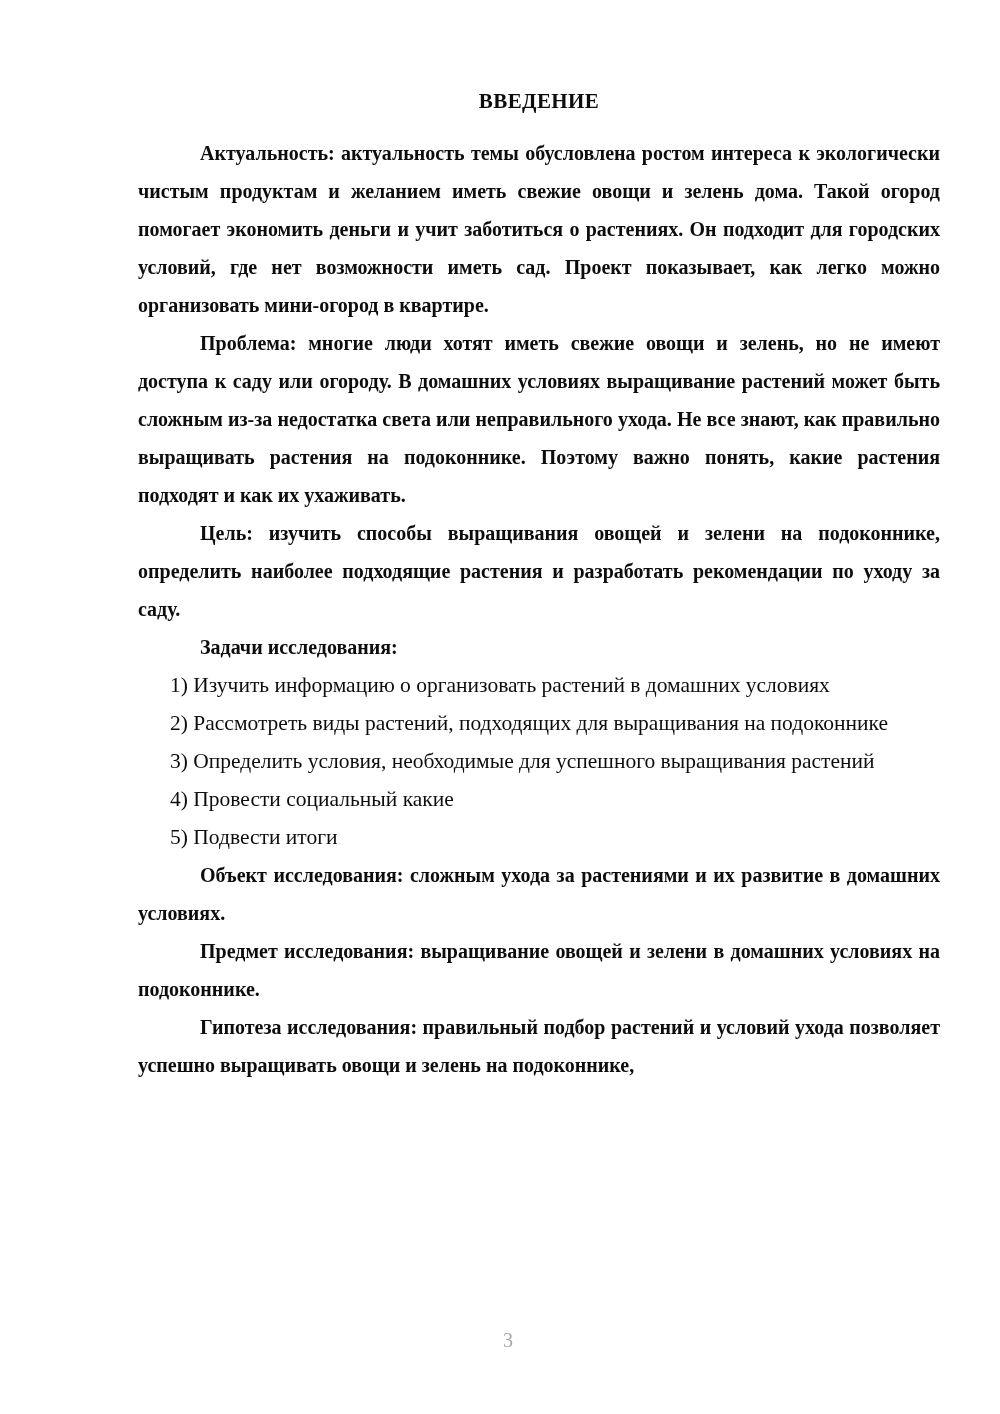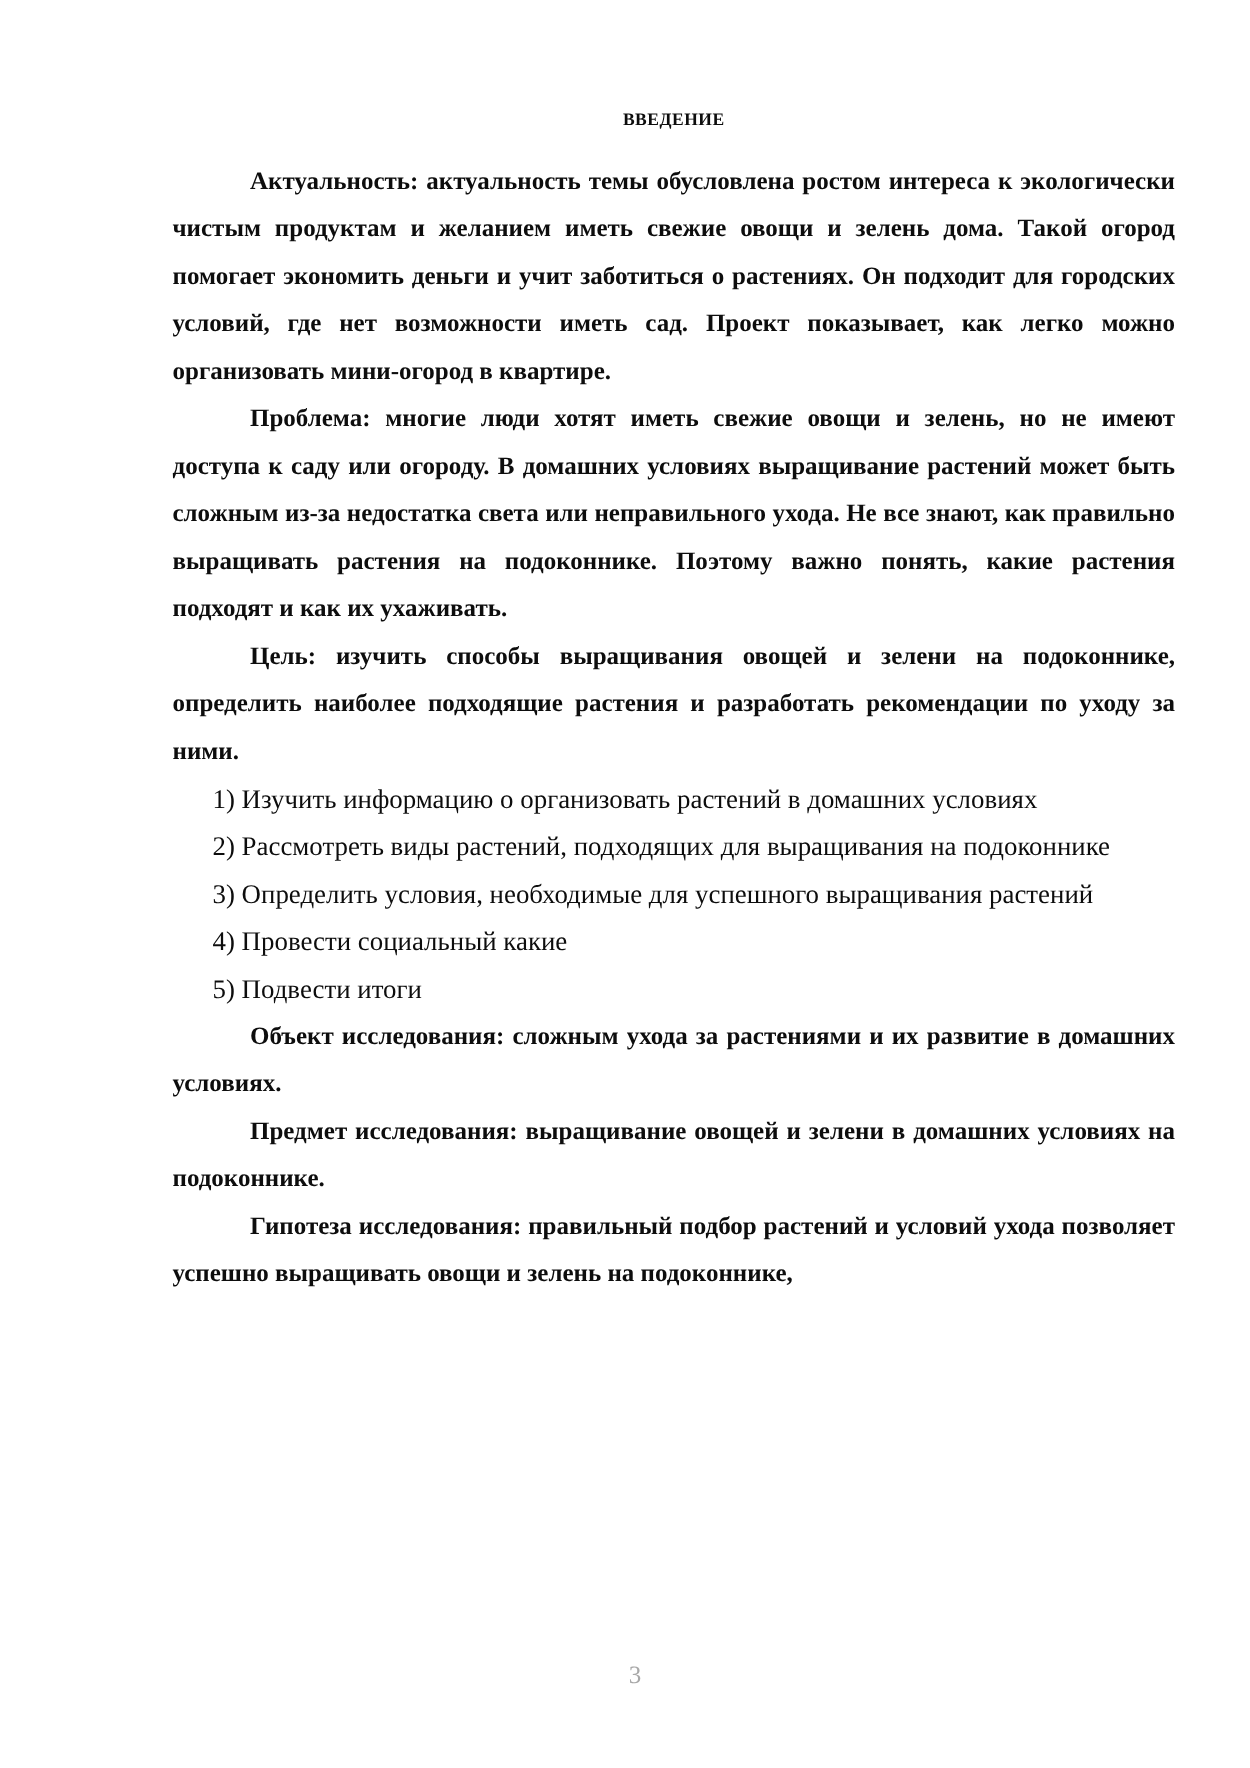--- a/index.html
+++ b/index.html
@@ -21,21 +21,21 @@
     box-sizing: border-box;
     overflow: hidden;
   }
   .content {
     position: absolute;
     left: 138px;
     top: 88px;
     width: 802px;
   }
   .doc-title {
-    font-size: 14px;
+    font-size: 21px;
     font-weight: bold;
     text-align: center;
     letter-spacing: 0.4px;
     margin: 0 0 20px 0;
     line-height: 1.25;
   }
   .para {
     font-size: 20px;
     line-height: 38px;
     text-align: justify;
@@ -80,22 +80,23 @@
 <div class="page">
 
   <div class="content">
 
     <h1 class="doc-title">ВВЕДЕНИЕ</h1>
 
     <p class="para last-line-natural">Актуальность: актуальность темы обусловлена ростом интереса к экологически чистым продуктам и желанием иметь свежие овощи и зелень дома. Такой огород помогает экономить деньги и учит заботиться о растениях. Он подходит для городских условий, где нет возможности иметь сад. Проект показывает, как легко можно организовать мини-огород в квартире.</p>
 
     <p class="para last-line-natural">Проблема: многие люди хотят иметь свежие овощи и зелень, но не имеют доступа к саду или огороду. В домашних условиях выращивание растений может быть сложным из-за недостатка света или неправильного ухода. Не все знают, как правильно выращивать растения на подоконнике. Поэтому важно понять, какие растения подходят и как их ухаживать.</p>
 
-    <p class="para last-line-natural">Цель: изучить способы выращивания овощей и зелени на подоконнике, определить наиболее подходящие растения и разработать рекомендации по уходу за ними.</p>
+    <p class="para last-line-natural">Цель: изучить способы выращивания овощей и зелени на подоконнике, определить наиболее подходящие растения и разработать рекомендации по уходу за саду.</p>
 
+    <p class="para last-line-natural">Задачи исследования:</p>
 
     <ol class="list">
       <li class="list-item">
         <span>1) </span>
         <span>Изучить информацию о организовать растений в домашних условиях</span>
       </li>
       <li class="list-item">
         <span>2) </span>
         <span>Рассмотреть виды растений, подходящих для выращивания на подоконнике</span>
       </li>

